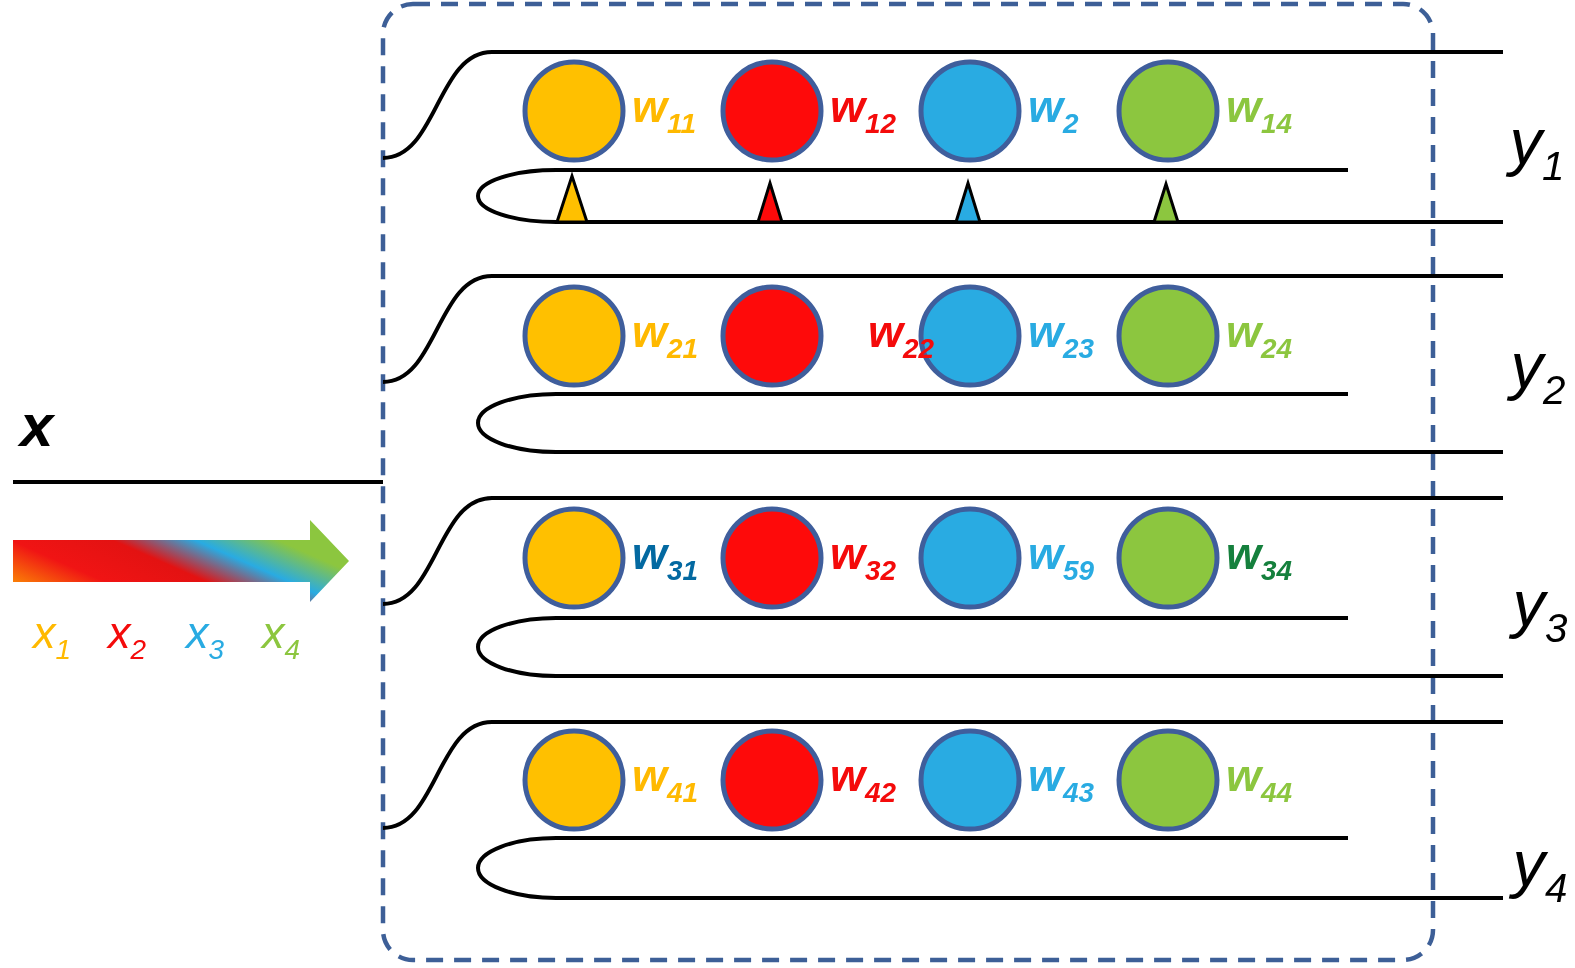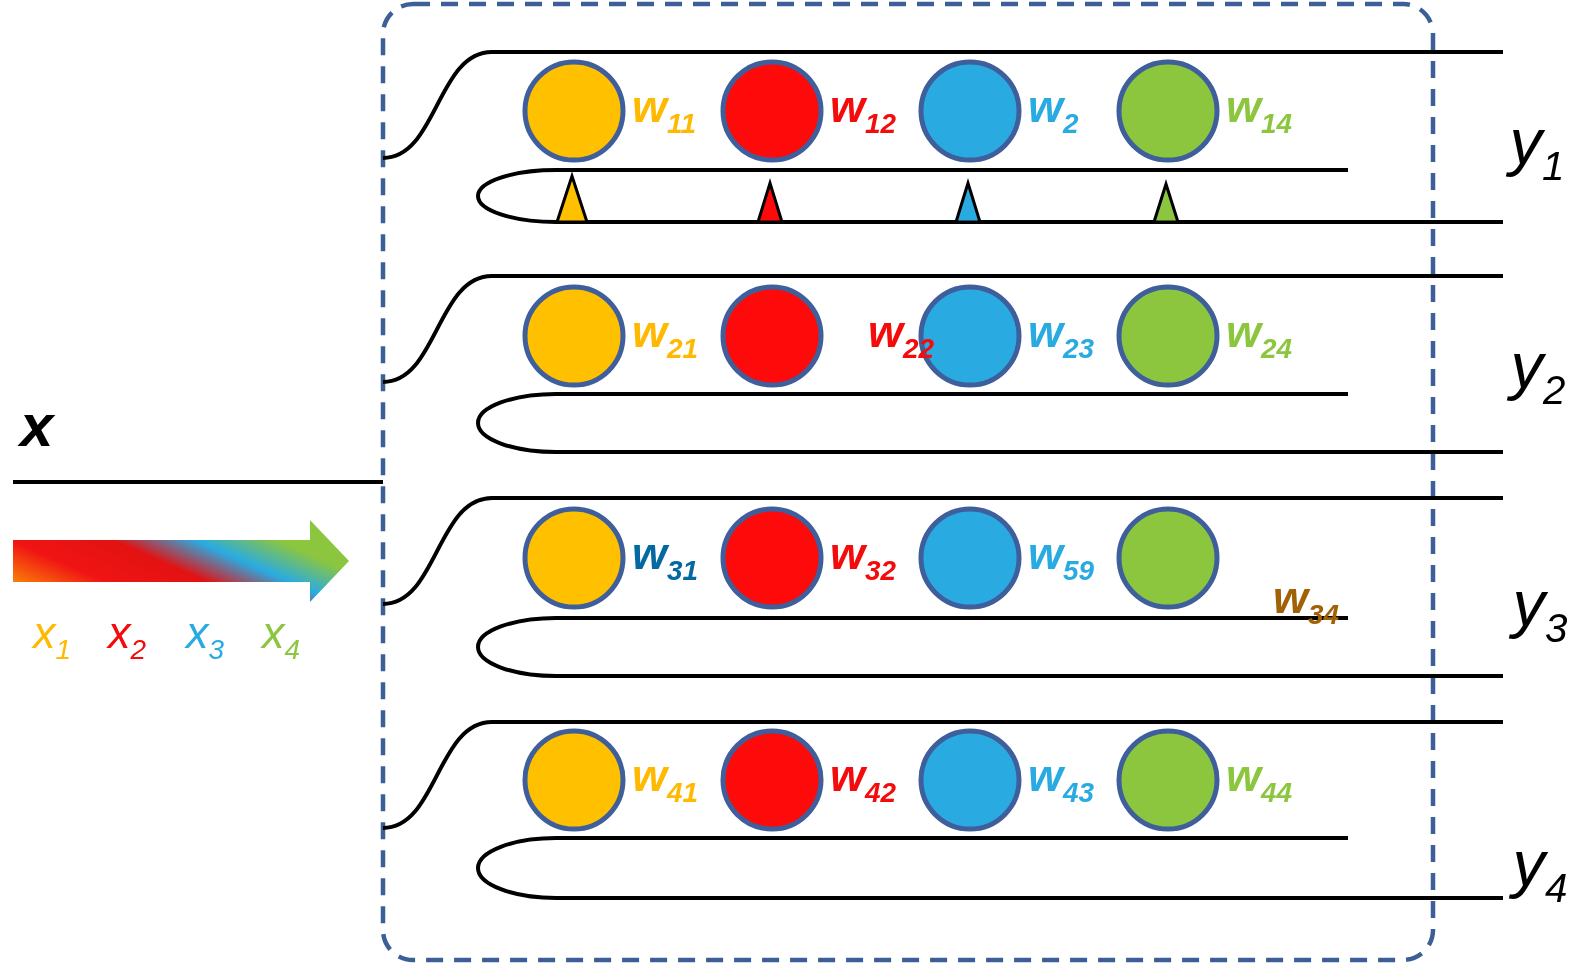--- a/index.html
+++ b/index.html
@@ -82,21 +82,21 @@
       <div class="lbl wlabel" style="color: rgb(244, 11, 11); left: 830px; top: 111px;"><span>w</span><span class="sub">12</span></div>
       <div class="lbl wlabel" style="color: rgb(41, 171, 226); left: 1028px; top: 111px;"><span>w</span><span class="sub">2</span></div>
       <div class="lbl wlabel" style="color: rgb(140, 198, 63); left: 1226px; top: 111px;"><span>w</span><span class="sub">14</span></div>
       <div class="lbl wlabel" style="color: rgb(255, 185, 0); left: 632px; top: 336px;"><span>w</span><span class="sub">21</span></div>
       <div class="lbl wlabel" style="color: rgb(244, 11, 11); left: 868px; top: 336px;"><span>w</span><span class="sub">22</span></div>
       <div class="lbl wlabel" style="color: rgb(41, 171, 226); left: 1028px; top: 336px;"><span>w</span><span class="sub">23</span></div>
       <div class="lbl wlabel" style="color: rgb(140, 198, 63); left: 1226px; top: 336px;"><span>w</span><span class="sub">24</span></div>
       <div class="lbl wlabel" style="color: #0369a1; left: 632px; top: 558px;"><span>w</span><span class="sub">31</span></div>
       <div class="lbl wlabel" style="color: rgb(244, 11, 11); left: 830px; top: 558px;"><span>w</span><span class="sub">32</span></div>
       <div class="lbl wlabel" style="color: rgb(41, 171, 226); left: 1028px; top: 558px;"><span>w</span><span class="sub">59</span></div>
-      <div class="lbl wlabel" style="color: #a16207; left: 1273px; top: 558px; margin-top: 44px;"><span>w</span><span class="sub">34</span></div>
+      <div class="lbl wlabel" style="color: #15803d; left: 1226px; top: 558px;"><span>w</span><span class="sub">34</span></div>
       <div class="lbl wlabel" style="color: rgb(255, 185, 0); left: 632px; top: 780px;"><span>w</span><span class="sub">41</span></div>
       <div class="lbl wlabel" style="color: rgb(244, 11, 11); left: 830px; top: 780px;"><span>w</span><span class="sub">42</span></div>
       <div class="lbl wlabel" style="color: rgb(41, 171, 226); left: 1028px; top: 780px;"><span>w</span><span class="sub">43</span></div>
       <div class="lbl wlabel" style="color: rgb(140, 198, 63); left: 1226px; top: 780px;"><span>w</span><span class="sub">44</span></div>
       <div class="lbl ylabel" style="left: 1537px; top: 148px;"><span>y</span><span class="sub">1</span></div>
       <div class="lbl ylabel" style="left: 1538px; top: 372px;"><span>y</span><span class="sub">2</span></div>
       <div class="lbl ylabel" style="left: 1540px; top: 610px;"><span>y</span><span class="sub">3</span></div>
       <div class="lbl ylabel" style="left: 1540px; top: 870px;"><span>y</span><span class="sub">4</span></div>
       <div class="lbl xinput" style="color: rgb(255, 185, 0); left: 52px; top: 637px; text-align: center;"><span>x</span><span class="sub">1</span></div>
       <div class="lbl xinput" style="color: rgb(244, 11, 11); left: 127px; top: 637px;"><span>x</span><span class="sub">2</span></div>

